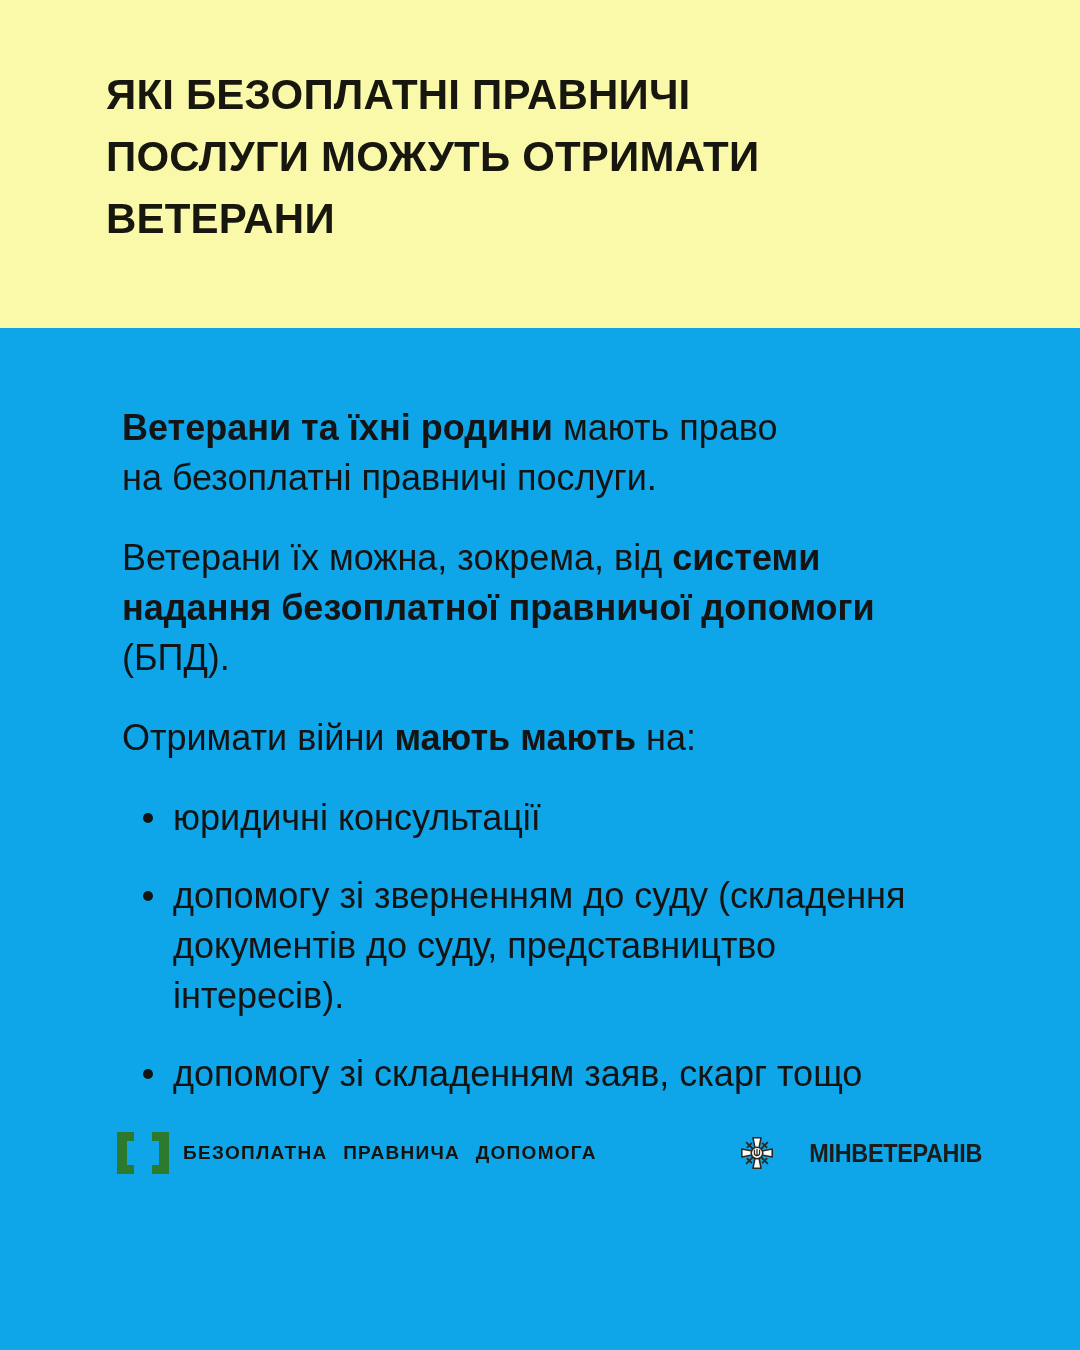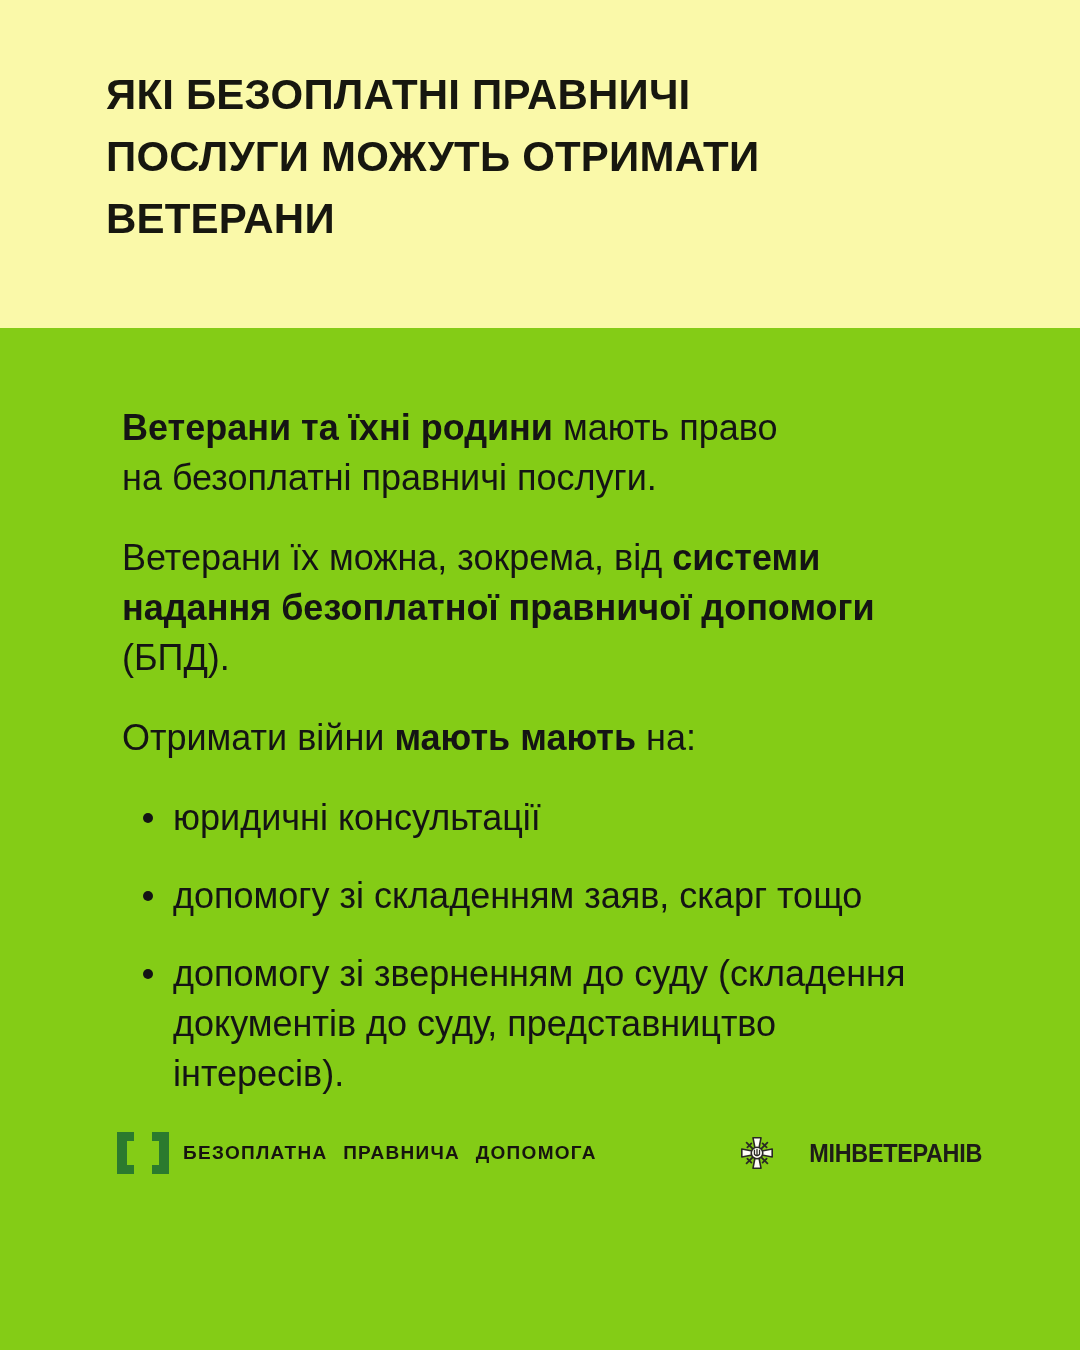--- a/index.html
+++ b/index.html
@@ -5,21 +5,21 @@
   html, body {
     margin: 0;
     padding: 0;
     background: #d8d8d8;
   }
   .canvas {
     position: relative;
     width: 1080px;
     height: 1350px;
     margin: 0 auto;
-    background: #84cc16;
+    background: #0ea5e9;
     font-family: "Liberation Sans", sans-serif;
     color: #141414;
     overflow: hidden;
   }
 
   
   .hero {
     box-sizing: border-box;
     width: 100%;
     height: 328px;
@@ -124,27 +124,27 @@
 (БПД).</span></p>
     <p class="para"><span>Отримати війни </span><strong>мають мають</strong><span> на:</span></p>
 
     <ul class="rights-list">
       <li>
         <span class="dot"></span>
         <span class="bullet-text"><span>юридичні консультації</span></span>
       </li>
       <li>
         <span class="dot"></span>
-        <span class="bullet-text"><span>допомогу зі складенням заяв, скарг тощо</span></span>
+        <span class="bullet-text"><span>допомогу зі зверненням до суду (складення
+документів до суду, представництво
+інтересів).</span></span>
       </li>
       <li>
         <span class="dot"></span>
-        <span class="bullet-text"><span>допомогу зі зверненням до суду (складення
-документів до суду, представництво
-інтересів).</span></span>
+        <span class="bullet-text"><span>допомогу зі складенням заяв, скарг тощо</span></span>
       </li>
     </ul>
   </main>
 
   <footer class="footer">
 
     <div class="logo logo-left">
       <span class="icon">
         <svg width="52" height="42" viewBox="0 0 52 42" xmlns="http://www.w3.org/2000/svg">
           <path d="M0 0 H17 V9 H10 V33 H17 V42 H0 Z" fill="#2B7A2E"></path>

